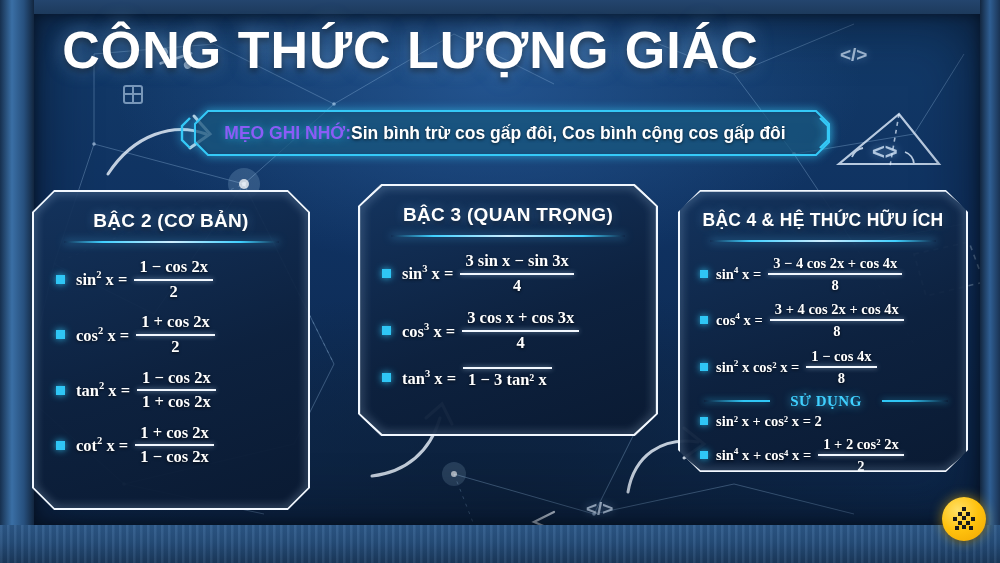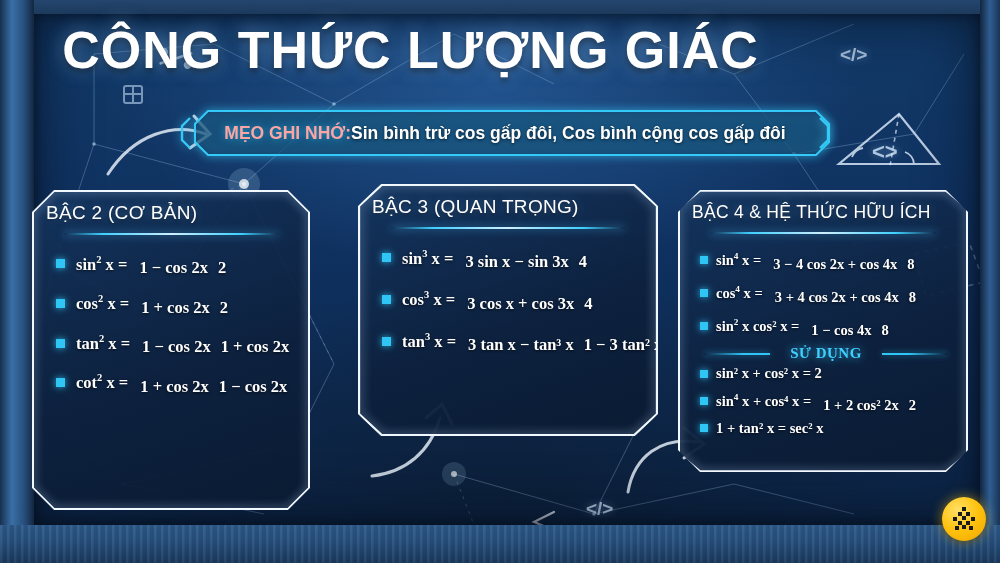--- a/index.html
+++ b/index.html
@@ -81,37 +81,37 @@
 
   
   .banner{
     position:absolute; left:180px; top:110px; width:650px; height:46px;
   }
   .banner svg{ position:absolute; inset:0; overflow:visible; }
   .banner-text{
     position:absolute; inset:0; display:flex; align-items:center; justify-content:center;
     font-size:17.5px; font-weight:bold; white-space:nowrap;
   }
-  .banner-key{ color:#fca5a5; text-shadow:0 0 8px rgba(47,198,245,.7); margin-right:0;}
+  .banner-key{ color:#8b5cf6; text-shadow:0 0 8px rgba(47,198,245,.7); margin-right:0;}
   .banner-val{ color:#ffffff; text-shadow:0 1px 3px rgba(0,0,0,.6); }
 
   
   .card{
     position:absolute;
     background:linear-gradient(160deg, rgba(20,52,94,.92) 0%, rgba(13,33,62,.95) 55%, rgba(10,26,50,.97) 100%);
     clip-path: polygon(22px 0, calc(100% - 22px) 0, 100% 22px, 100% calc(100% - 22px),
                        calc(100% - 22px) 100%, 22px 100%, 0 calc(100% - 22px), 0 22px);
     padding:12px 14px;
   }
   .card-border{ position:absolute; inset:0; pointer-events:none; }
   .card-border svg{ width:100%; height:100%; overflow:visible; }
 
   .card-title{
-    text-align:left; color:#ffffff; font-weight:normal; font-size:19px;
-    letter-spacing:.3px; 
+    text-align:center; color:#ffffff; font-weight:bold; font-size:19px;
+    letter-spacing:.3px; margin-top:8px;
     text-shadow:0 0 10px rgba(120,190,255,.45), 0 2px 4px rgba(0,0,0,.6);
     white-space:nowrap;
   }
   .card-title.sm{ font-size:17.5px; }
   .title-rule{
     height:2px; margin:9px auto 4px; width:86%;
     background:linear-gradient(90deg, rgba(47,198,245,0) 0%, #3fd0ff 18%, #cfeeff 50%, #3fd0ff 82%, rgba(47,198,245,0) 100%);
     box-shadow:0 0 8px rgba(80,200,255,.7);
   }
 
@@ -120,21 +120,21 @@
   .row{ display:flex; align-items:center; margin-bottom:2px; }
   .bullet{
     width:9px; height:9px; flex:0 0 9px; background:#2fc6f5; margin-right:11px;
     box-shadow:0 0 7px rgba(47,198,245,.9);
   }
   .lhs{
     color:#fff; font-weight:bold; font-size:16.5px; white-space:nowrap;
     text-shadow:0 1px 3px rgba(0,0,0,.7);
   }
   .lhs sup, .num sup, .den sup, .rhs sup{ font-size:.64em; }
-  .frac{ display:inline-flex; align-items:center; margin-left:7px;margin-top:9px; }
+  .frac{ display:inline-flex; flex-direction:column; align-items:center; margin-left:7px; }
   .num,.den{
     color:#fff; font-weight:bold; font-size:16.5px; white-space:nowrap; line-height:1.25;
     padding:0 5px; text-shadow:0 1px 3px rgba(0,0,0,.7);
   }
   .bar{
     height:2px; width:100%; background:#f2f8ff; margin:1px 0;
     box-shadow:0 0 5px rgba(200,230,255,.6);
   }
   .rhs{ color:#fff; font-weight:bold; font-size:16.5px; white-space:nowrap;
         text-shadow:0 1px 3px rgba(0,0,0,.7); }
@@ -352,21 +352,20 @@
         <span class="num">3 cos x + cos 3x</span>
         <span class="bar"></span>
         <span class="den">4</span>
       </span>
     </div>
 
     <div class="row" style="margin-top:12px">
       <span class="bullet"></span>
       <span class="lhs"><span>tan</span><sup>3</sup><span> x =</span></span>
       <span class="frac">
-        <span class="num">3 tan x − tan³ x</span>
         <span class="bar"></span>
         <span class="den">1 − 3 tan² x</span>
       </span>
     </div>
 
   </div>
 </div>
 
 <div class="card c3">
   <div class="card-border">

